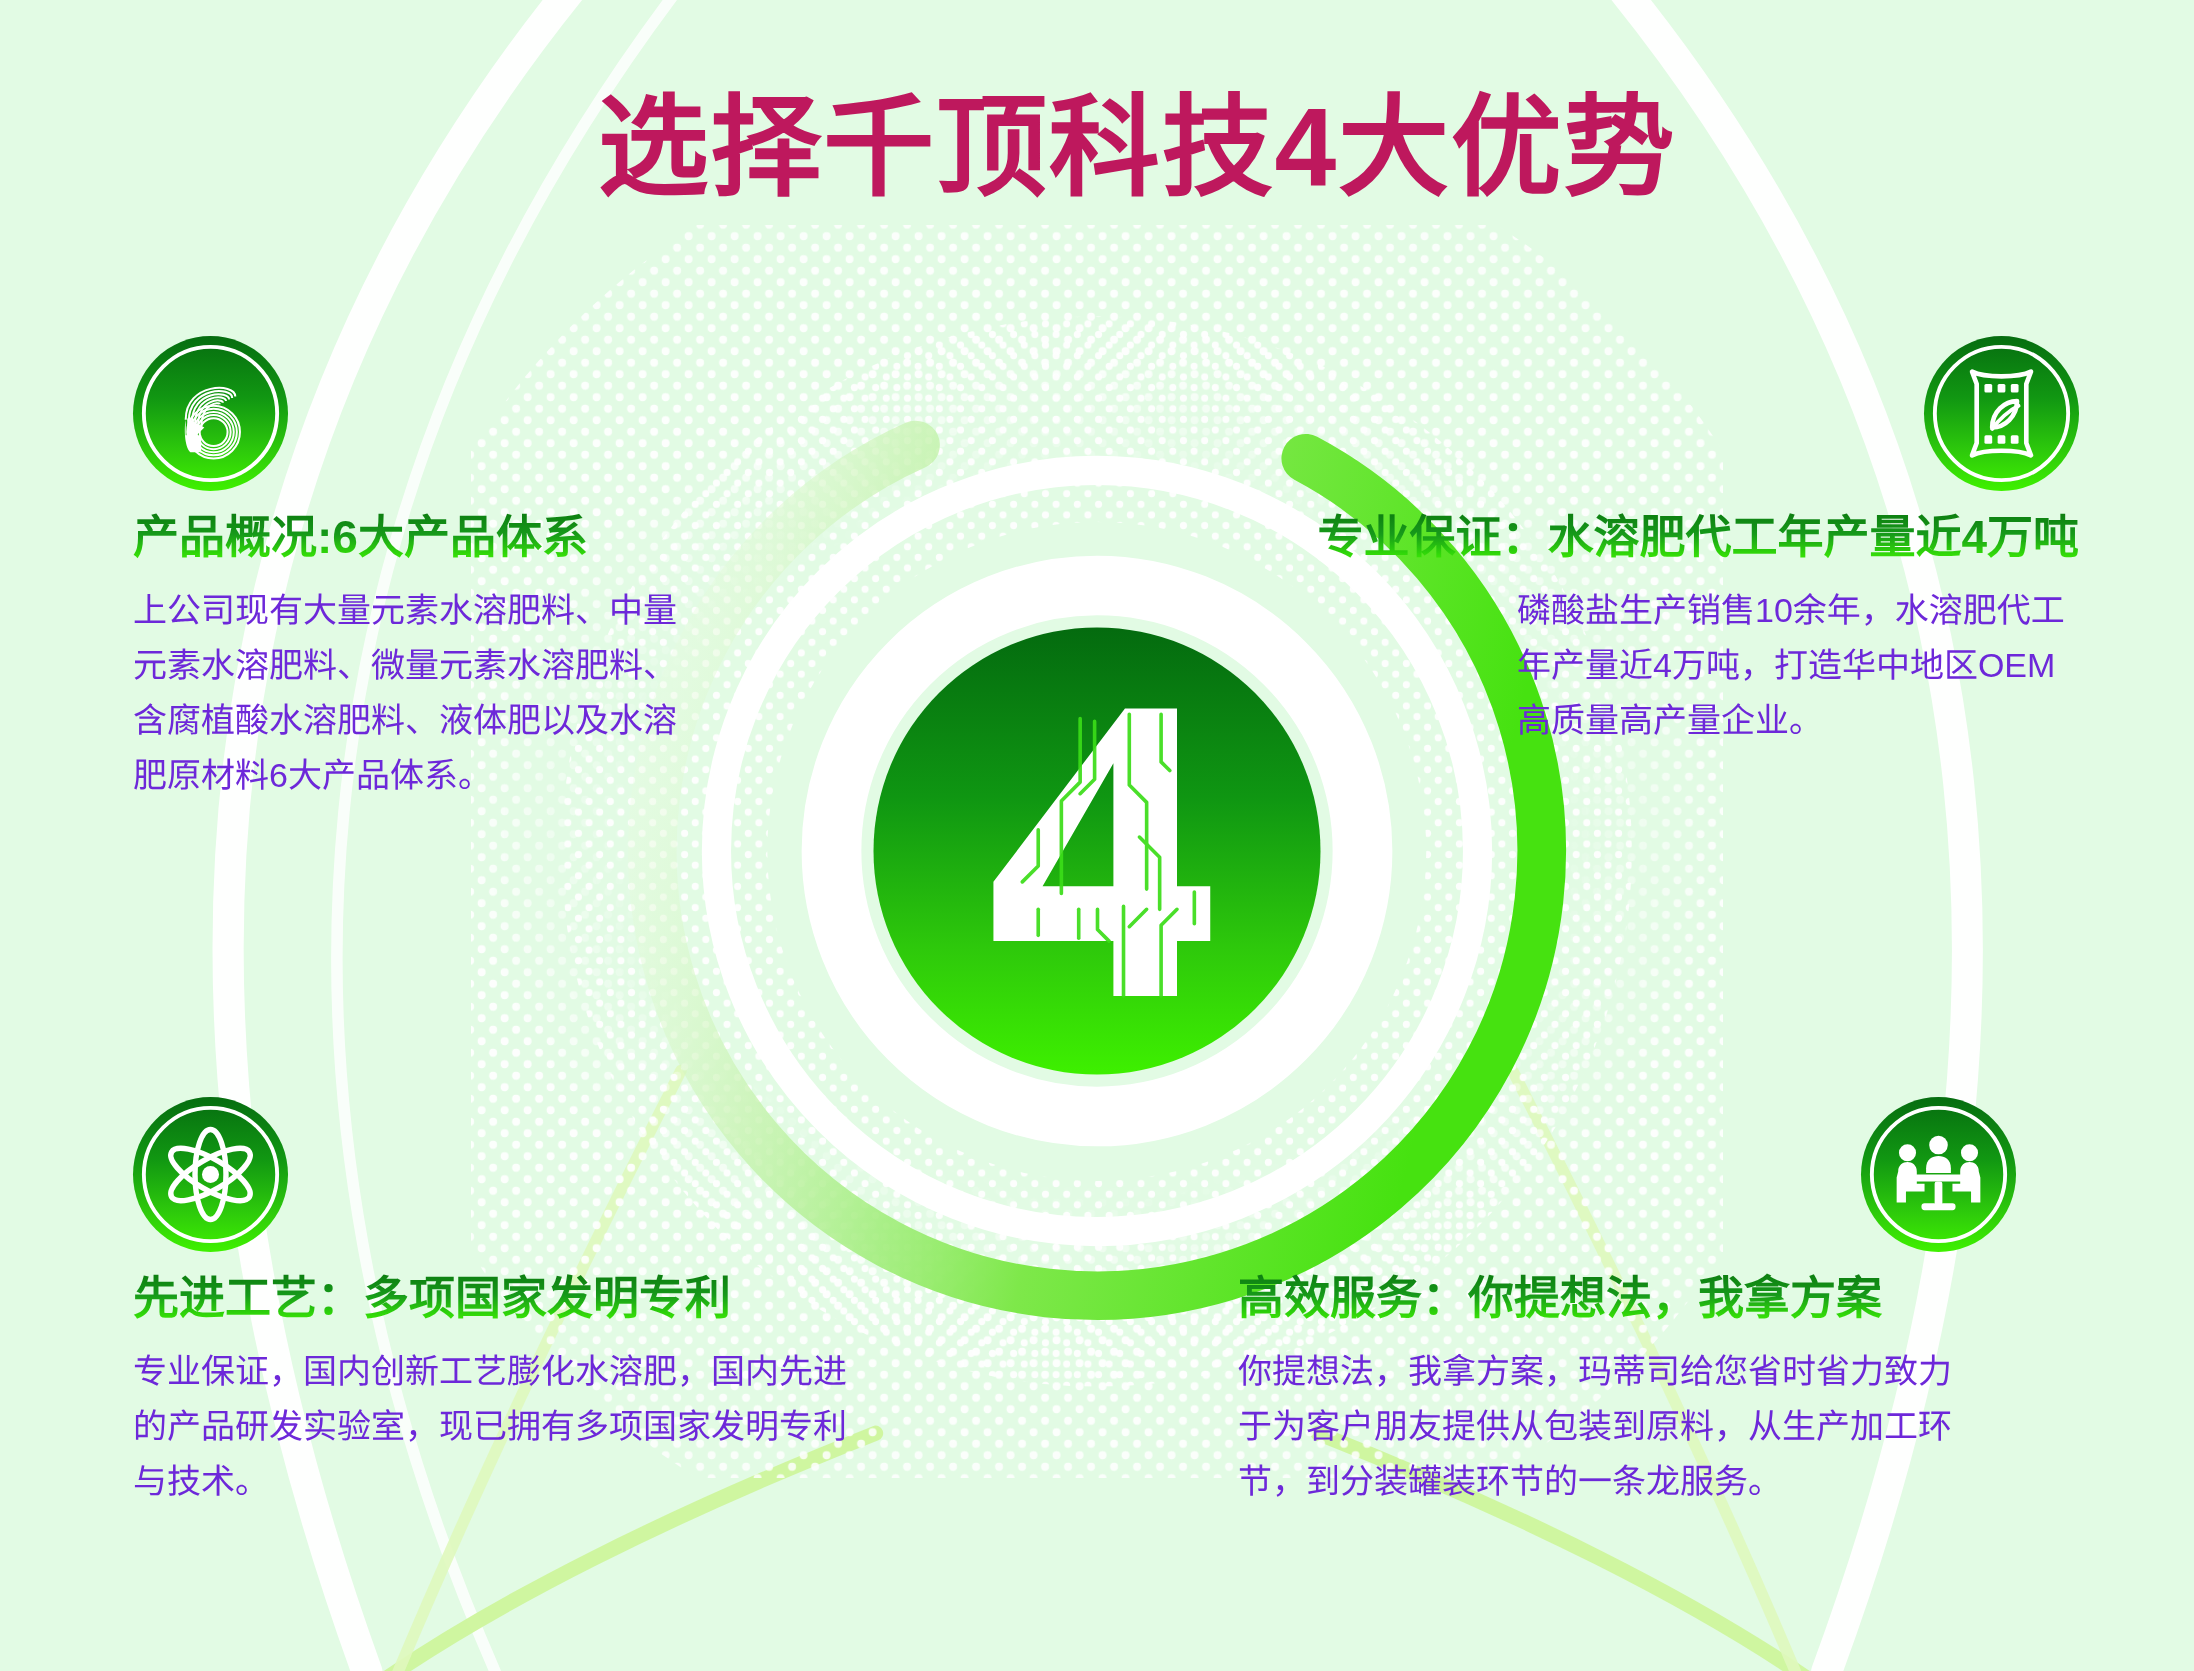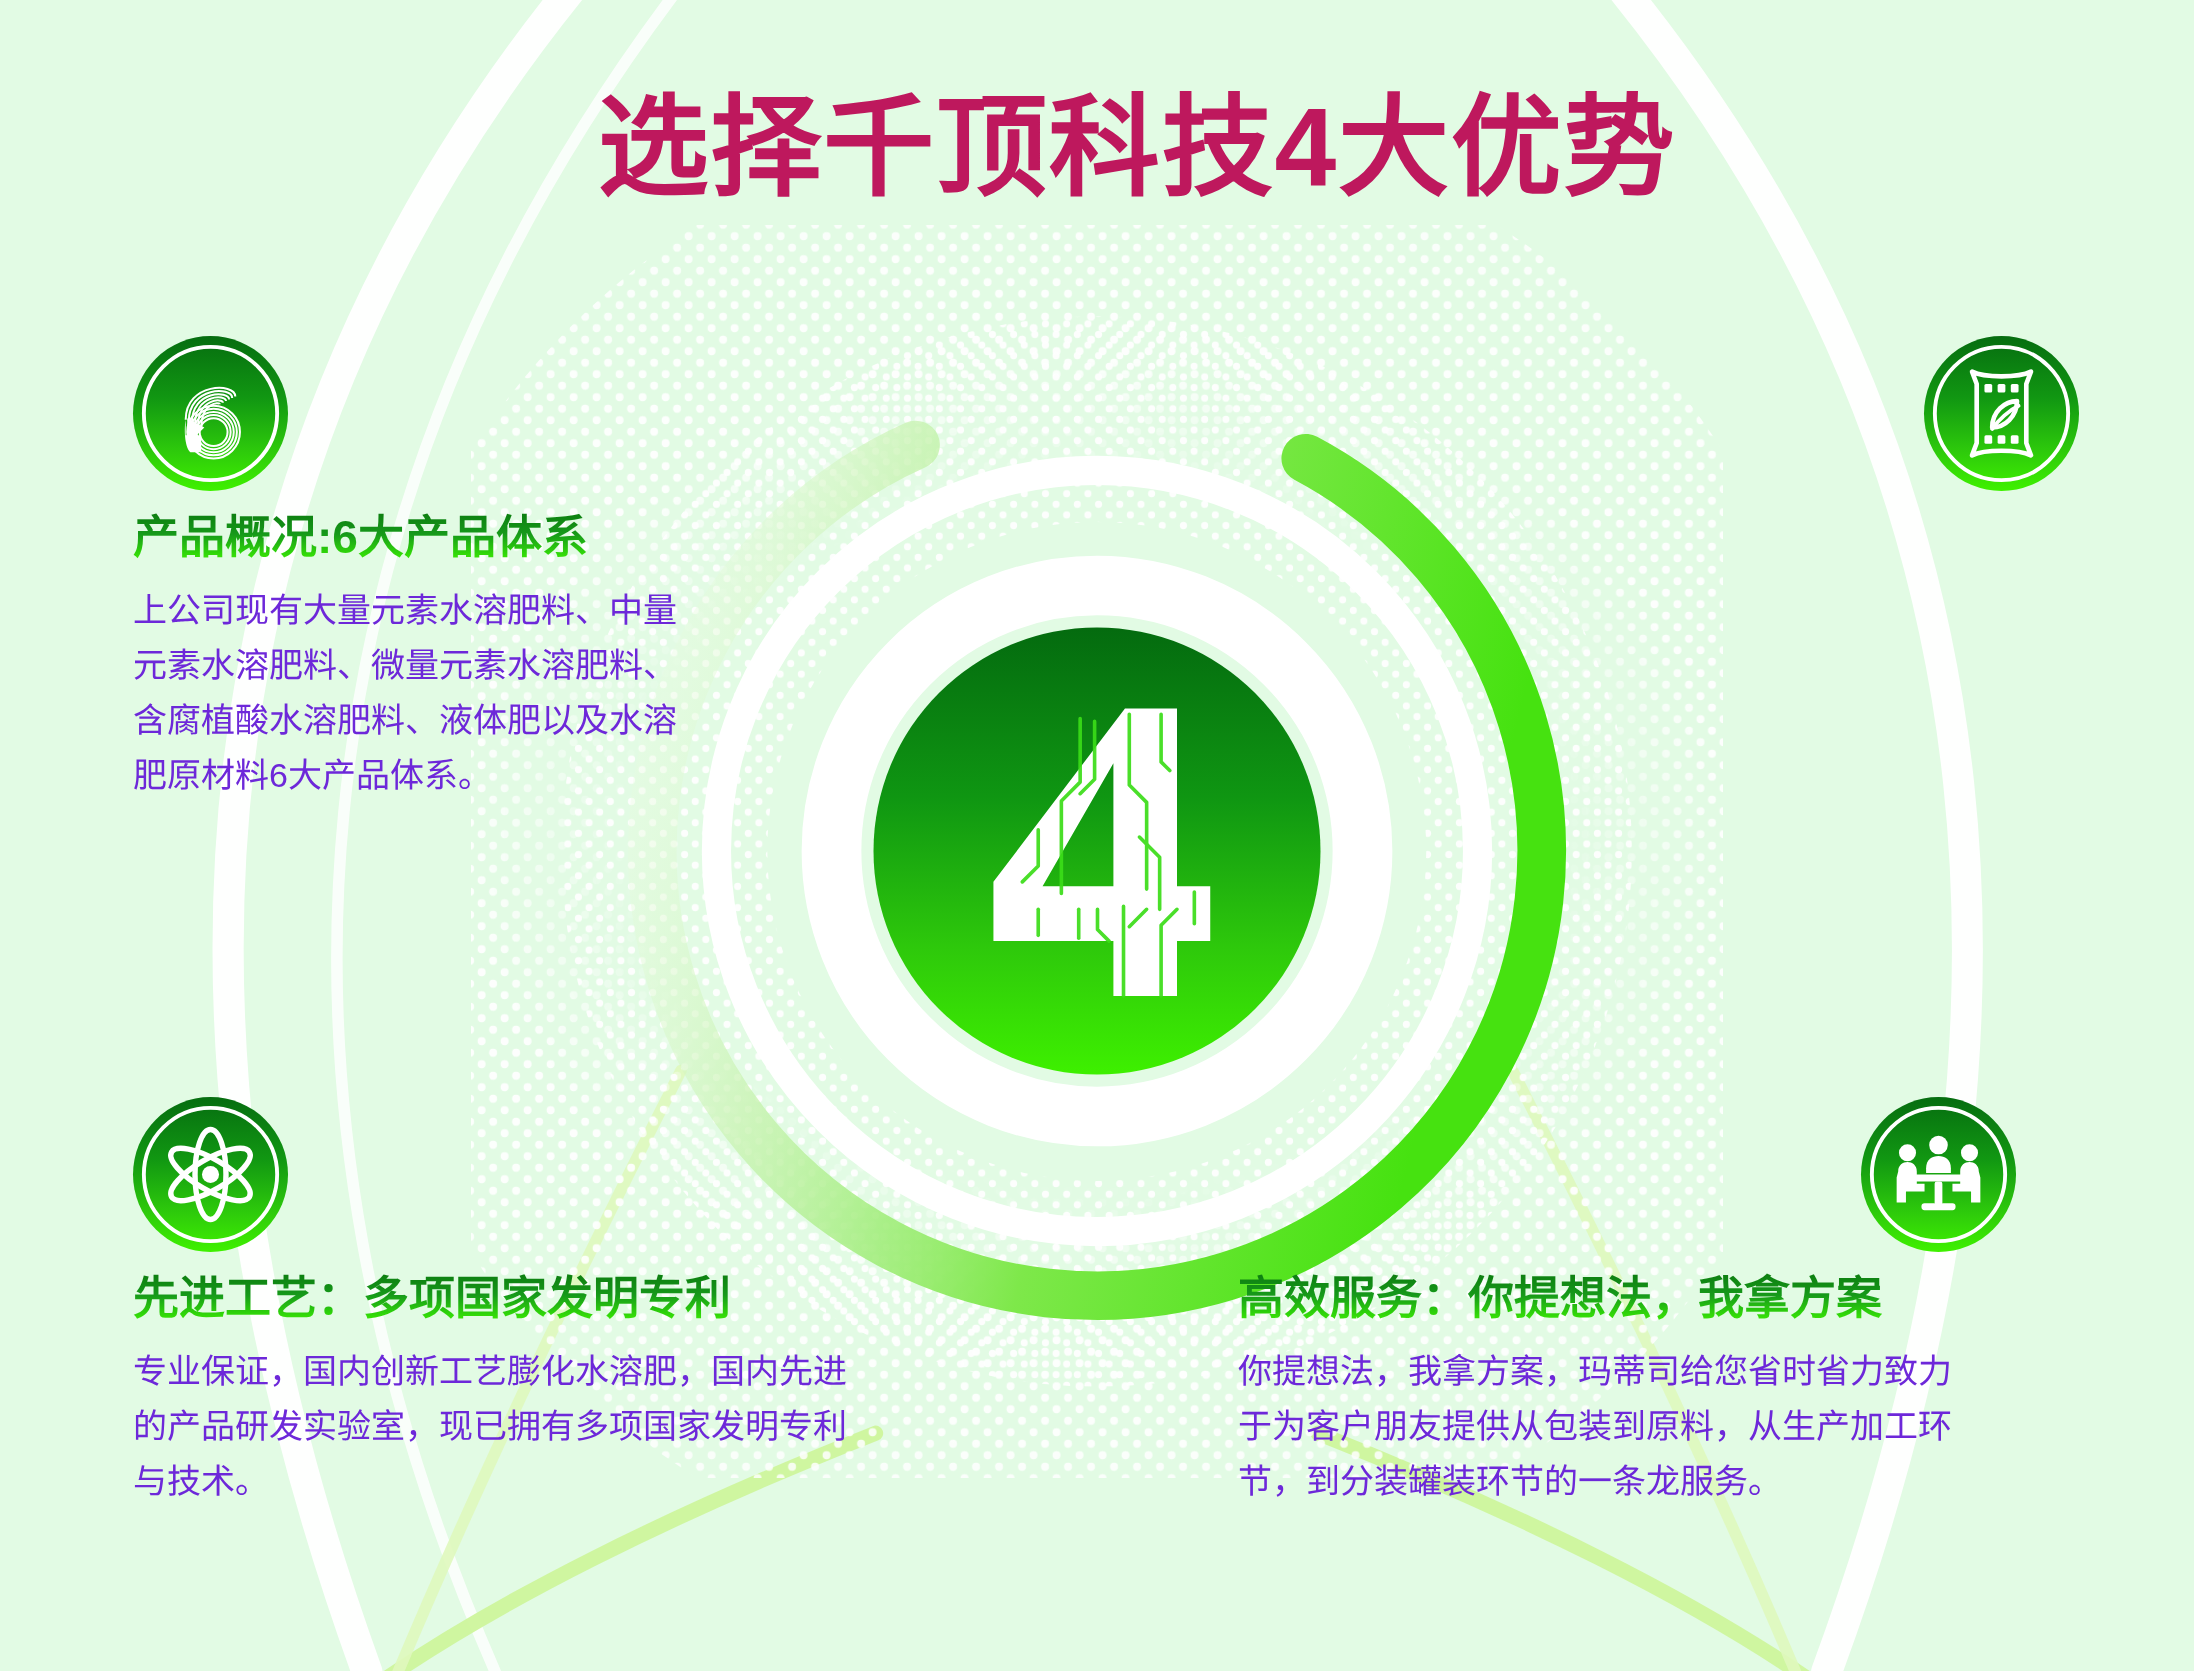--- a/index.html
+++ b/index.html
@@ -247,20 +247,22 @@
           <rect x="95" y="62" width="10" height="11" rx="2"></rect>
           <rect x="112" y="62" width="10" height="11" rx="2"></rect>
           <rect x="78" y="128" width="10" height="11" rx="2"></rect>
           <rect x="95" y="128" width="10" height="11" rx="2"></rect>
           <rect x="112" y="128" width="10" height="11" rx="2"></rect>
         </g>
         <path d="M 120 84 C 104 84 88 98 88 118 C 104 118 120 104 120 84 Z" fill="none" stroke="#ffffff" stroke-width="6" stroke-linejoin="round"></path>
         <path d="M 88 120 C 96 108 110 96 122 90" fill="none" stroke="#ffffff" stroke-width="5" stroke-linecap="round"></path>
       </svg>
     </div>
+    <div class="q-head">专业保证：水溶肥代工年产量近4万吨</div>
+    <div class="q-body">磷酸盐生产销售10余年，水溶肥代工年产量近4万吨，打造华中地区OEM高质量高产量企业。</div>
   </div>
 
   <div class="quad q-bl">
     <div class="badge">
       <svg viewBox="0 0 200 200">
         <circle cx="100" cy="100" r="86" fill="none" stroke="#ffffff" stroke-width="5"></circle>
         <g fill="none" stroke="#ffffff" stroke-width="7" stroke-linecap="round">
           <ellipse cx="100" cy="100" rx="20" ry="58" transform="rotate(0 100 100)"></ellipse>
           <ellipse cx="100" cy="100" rx="20" ry="58" transform="rotate(60 100 100)"></ellipse>
           <ellipse cx="100" cy="100" rx="20" ry="58" transform="rotate(120 100 100)"></ellipse>

